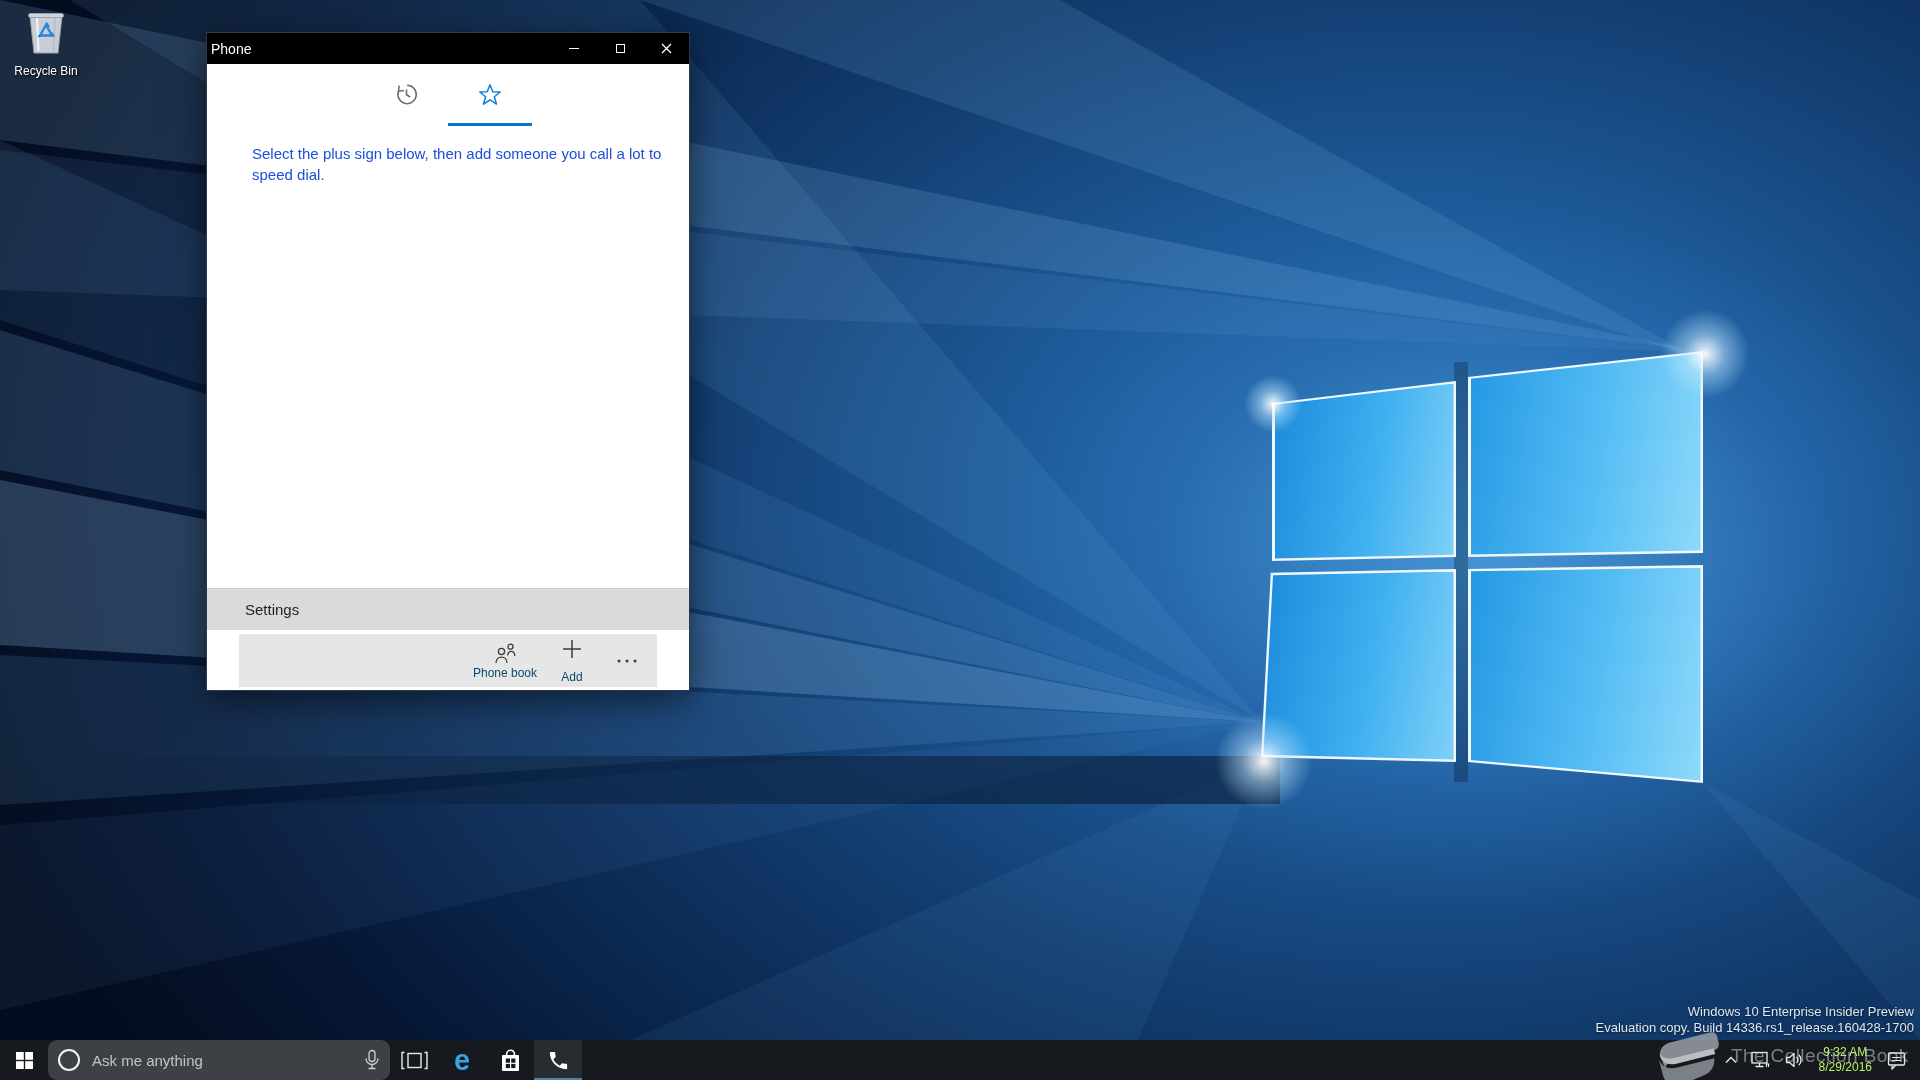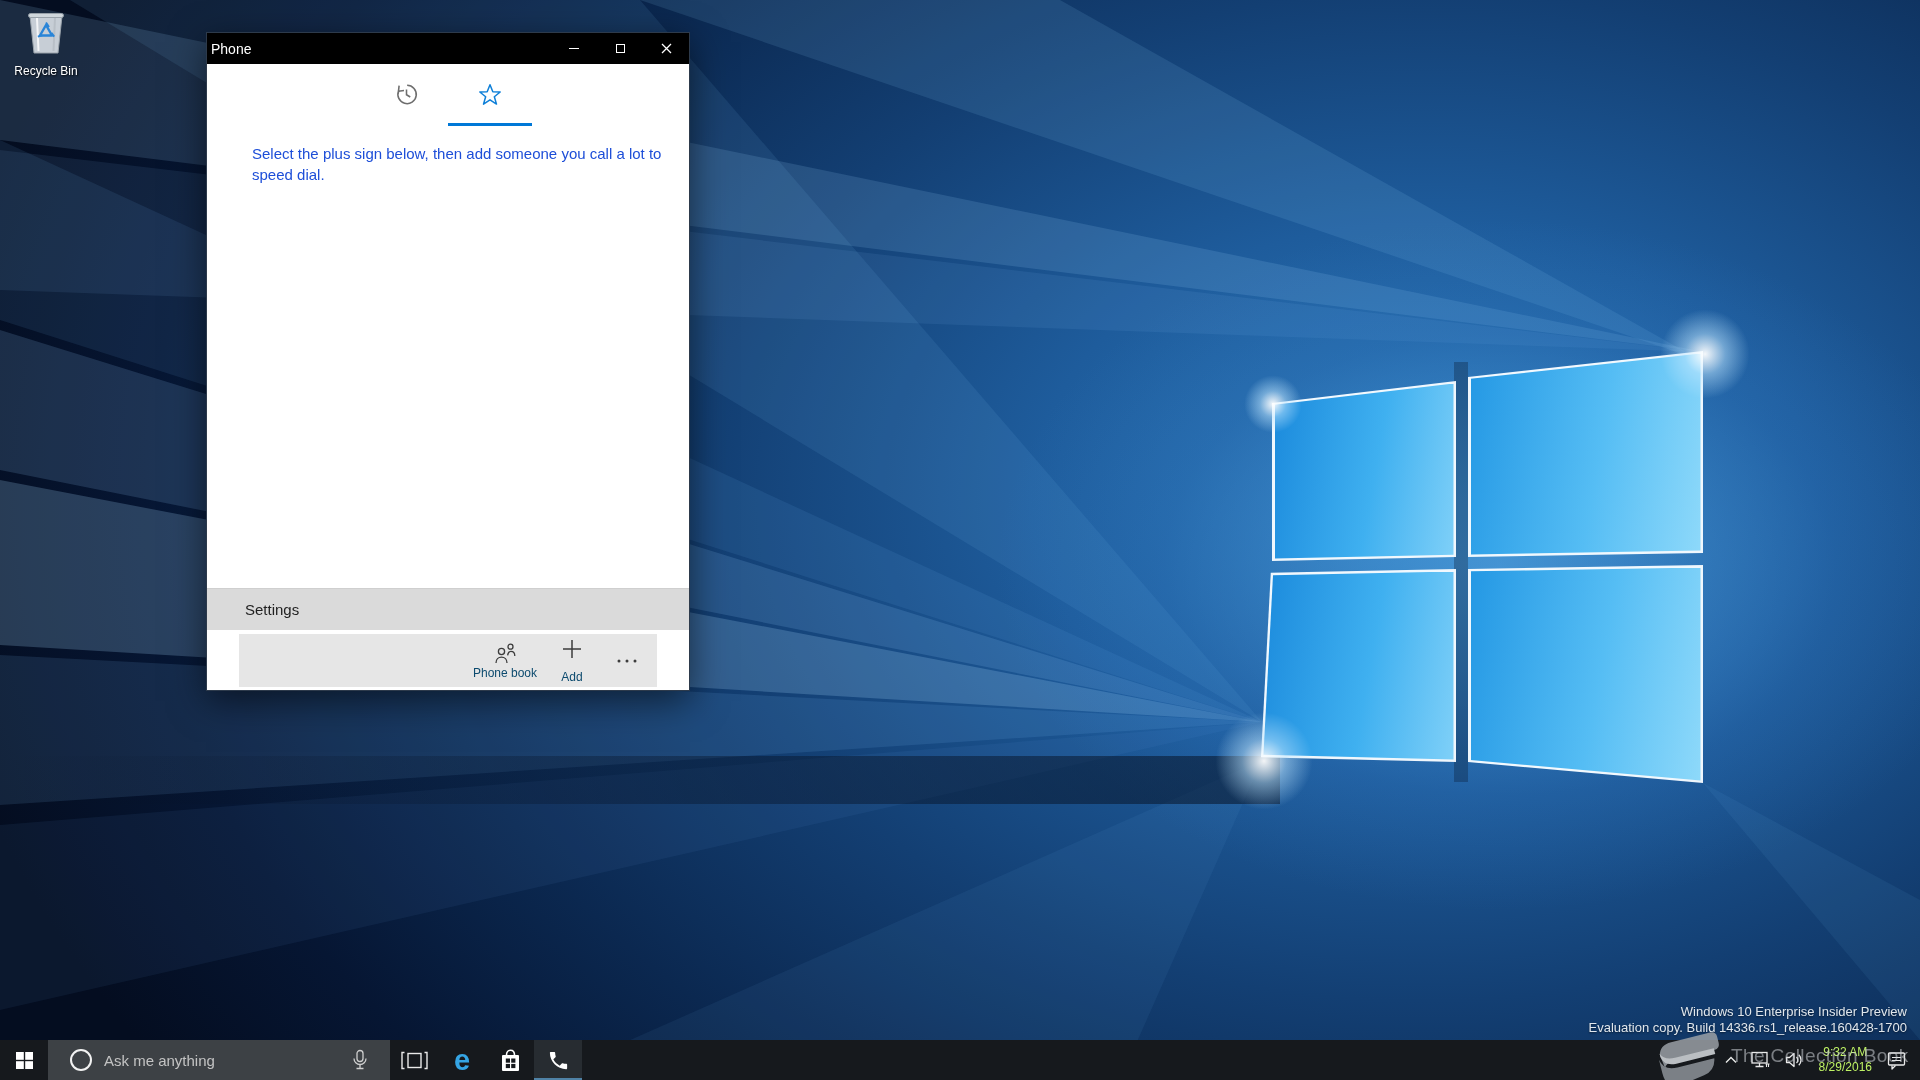--- a/index.html
+++ b/index.html
@@ -38,21 +38,21 @@
   .fill-right { background:linear-gradient(100deg,#2498e4 0%,#55bdf4 55%,#8ed9fa 100%); }
   .glint { position:absolute; border-radius:50%;
     background:radial-gradient(circle, rgba(255,255,255,.95) 0%, rgba(190,230,255,.5) 32%, rgba(0,0,0,0) 70%); }
 
   
   .desktop-icon { position:absolute; left:8px; top:8px; width:76px; text-align:center; cursor:default; }
   .desktop-icon .label { margin-top:2px; font-size:12px; color:#fff;
      text-shadow:1px 1px 2px rgba(0,0,0,.9); }
 
   
-  .build-mark { position:absolute; right:13px; bottom:44px; text-align:right;
+  .build-mark { position:absolute; right:6px; bottom:44px; text-align:right;
      color:rgba(236,241,246,.95); font-size:13px; line-height:16px;
      text-shadow:0 1px 2px rgba(0,0,0,.5); }
 
   
   .phone-window { position:absolute; left:206px; top:32px; width:484px; height:659px;
      background:#fff; border:1px solid rgba(8,24,44,.85);
      box-shadow:0 10px 34px rgba(0,0,0,.55); display:flex; flex-direction:column; }
   .titlebar { height:31px; background:#000; display:flex; align-items:center; flex:0 0 auto; }
   .titlebar .title { color:#fff; font-size:14px; padding-left:4px; flex:1; }
   .caption-btn { width:46px; height:31px; display:flex; align-items:center; justify-content:center; cursor:default; }
@@ -75,21 +75,21 @@
   .cmd-btn { width:76px; height:100%; display:flex; flex-direction:column; align-items:center;
      justify-content:center; gap:1px; cursor:default; }
   .cmd-btn .cmd-label { font-size:12px; color:#0c4a6e; white-space:nowrap; }
   .cmd-more { width:52px; height:100%; display:flex; align-items:center; justify-content:center; cursor:default; }
 
   
   .taskbar { position:absolute; left:0; bottom:0; width:1920px; height:40px;
      background:#16191d; display:flex; align-items:stretch; z-index:5; }
   .start-btn { width:48px; display:flex; align-items:center; justify-content:center; cursor:default; }
   .search-box { width:342px; margin:0; background:#3d4145; display:flex; align-items:center;
-     padding:0 22px; cursor:text; }
+     padding:0 10px; cursor:text;border-radius:9px; }
   .cortana-ring { width:22px; height:22px; border:2.5px solid #f2f2f2; border-radius:50%; flex:0 0 auto; }
   .search-text { flex:1; margin-left:12px; font-size:15px; color:#c3c3c3; white-space:nowrap;
      overflow:hidden; }
   .tb-btn { width:48px; display:flex; align-items:center; justify-content:center;
      position:relative; cursor:default; }
   .tb-btn.active { background:#272c31; }
   .tb-btn.active::after { content:""; position:absolute; left:0; right:0; bottom:0;
      height:2px; background:#4f82a6; }
   .edge-e { font-size:29px; font-weight:bold; color:#35a5e5; line-height:1; }
   .tray { margin-left:auto; display:flex; align-items:center; }

